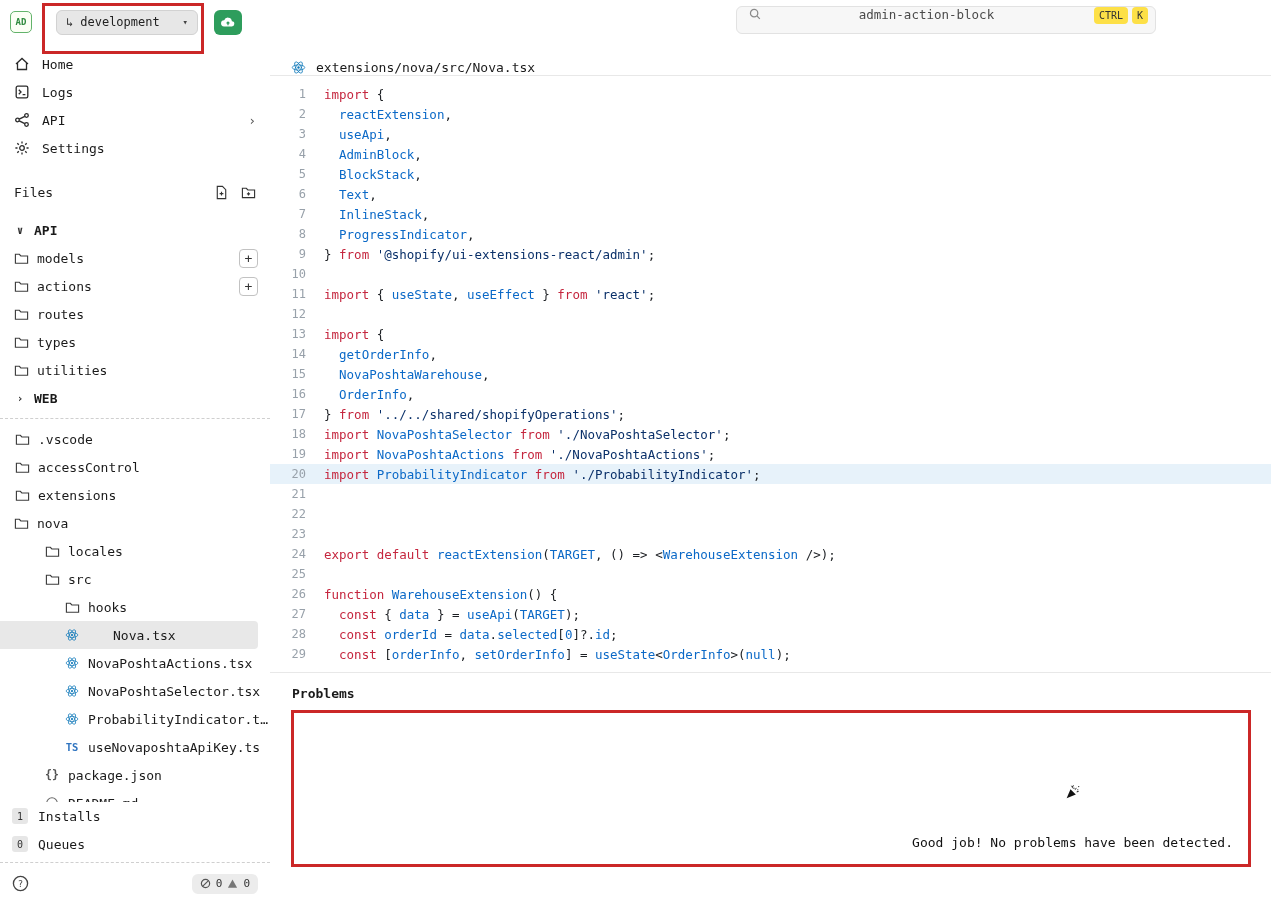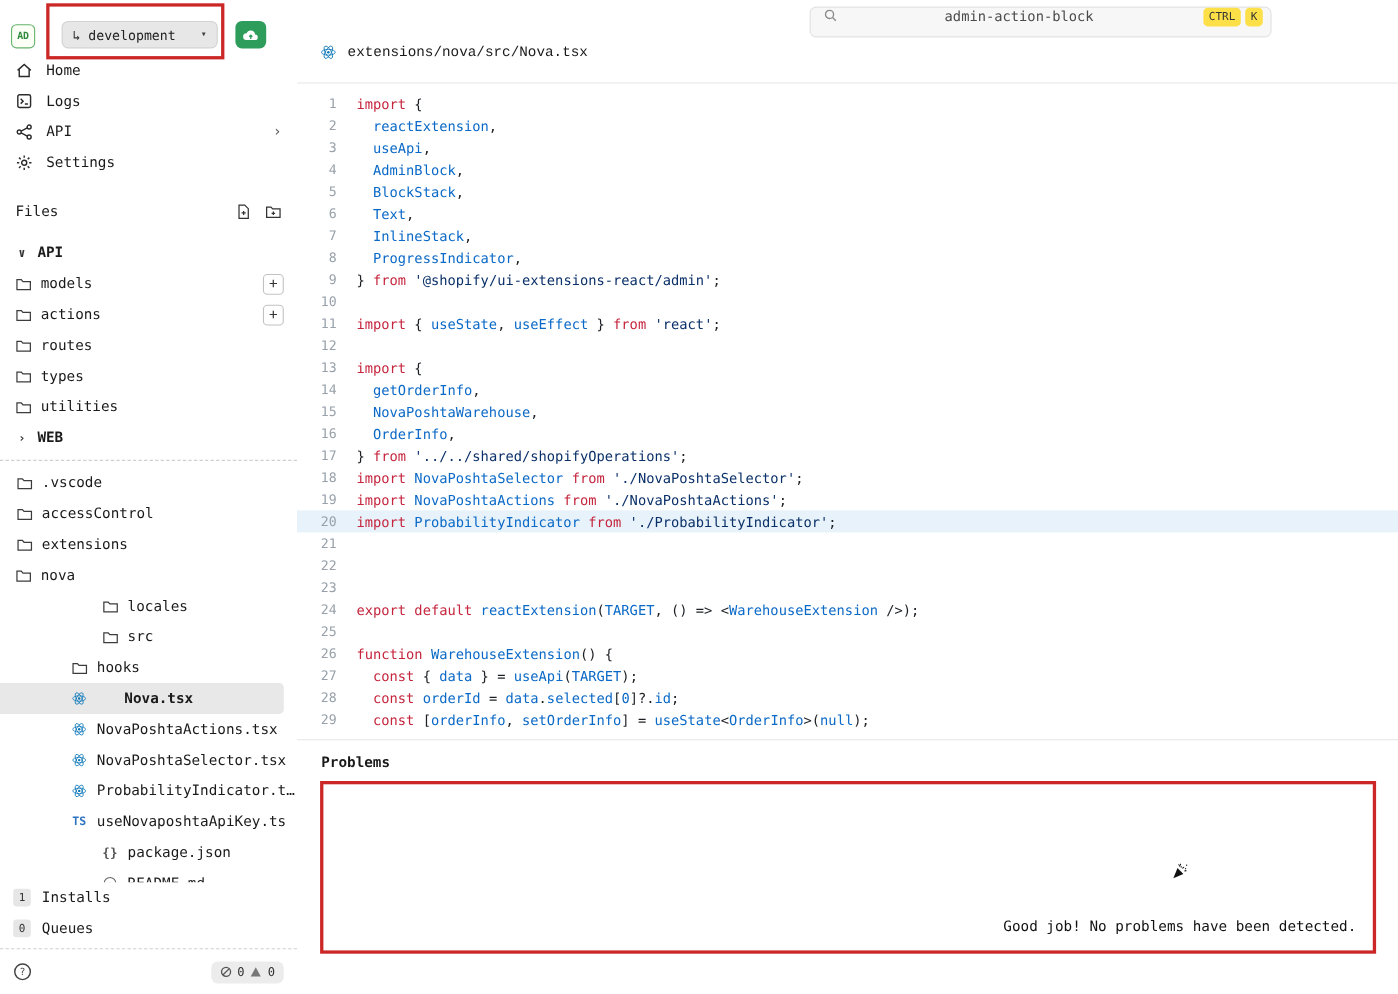--- a/index.html
+++ b/index.html
@@ -2,45 +2,45 @@
 <html><head>
 <meta charset="utf-8">
 <style>
   * { box-sizing: border-box; margin: 0; padding: 0; }
   html, body { width: 1271px; height: 904px; overflow: hidden; background: #fff; }
   body { font-family: "DejaVu Sans Mono", "Liberation Mono", monospace; color: #1a1a1a; }
   .app { position: relative; display: flex; width: 1271px; height: 904px; }
 
   
   .sidebar { width: 270px; flex: none; display: flex; flex-direction: column; }
-  .sb-top { height: 44px; flex: none; display: flex; align-items: flex-end; padding-left: 10px; }
+  .sb-top { height: 44px; flex: none; display: flex; align-items: center; padding-left: 10px; }
   .avatar { width: 22px; height: 22px; border: 1px solid #63b36b; border-radius: 5px; background: #fcfff5;
             color: #2f8a3d; font-size: 9px; font-weight: bold; display: flex; align-items: center; justify-content: center; }
   .env-btn { margin-left: 24px; width: 142px; height: 25px; background: #e7e7e7; border: 1px solid #d2d2d2;
              border-radius: 6px; display: flex; align-items: center; padding: 0 9px; gap: 7px; font-size: 12px; color: #222; cursor: pointer; }
   .env-btn .lbl { flex: 1; text-align: left; }
   .branch-g { font-size: 12px; color: #333; }
   .caret-g { font-size: 9px; color: #444; }
   .deploy-btn { margin-left: 16px; width: 28px; height: 25px; background: #2e9d5c; border-radius: 6px;
                 display: flex; align-items: center; justify-content: center; cursor: pointer; }
   .nav { padding-top: 6px; flex: none; }
   .nav-item { height: 28px; display: flex; align-items: center; padding: 0 14px; gap: 12px; font-size: 13px; cursor: pointer; }
   .ico { display: inline-flex; align-items: center; justify-content: center; width: 16px; flex: none; }
   .nav-chev { margin-left: auto; color: #555; font-size: 13px; }
   .files-header { margin-top: 16px; height: 28px; flex: none; display: flex; align-items: center; padding: 0 14px; font-size: 13px; }
   .fh-icons { margin-left: auto; display: flex; gap: 11px; }
   .fh-icons .ico { cursor: pointer; }
   .tree { flex: 1; overflow: hidden; padding-top: 10px; }
   .tree-row { height: 28px; display: flex; align-items: center; gap: 8px; font-size: 13px; padding-right: 12px; cursor: pointer; white-space: nowrap; }
   .tree-row.lvl0 { padding-left: 14px; }
   .tree-row.lvl1 { padding-left: 13px; }
-  .tree-row.lvl2 { padding-left: 44px; margin-left: 48px; }
+  .tree-row.lvl2 { padding-left: 44px; }
   .tree-row.lvl3 { padding-left: 64px; }
   .tree-row.section { font-weight: bold; }
-  .tree-row.selected { background: #e8e8e8; font-weight: bold; border-radius: 0 4px 4px 0; margin-right: 12px; padding-right: 10px; gap: 33px; }
+  .tree-row.selected { background: #e8e8e8; font-weight: normal; border-radius: 0 4px 4px 0; margin-right: 12px; padding-right: 10px; gap: 33px; }
   .tree-chev { width: 12px; text-align: center; color: #333; font-size: 11px; }
   .plus-btn { margin-left: auto; width: 19px; height: 19px; border: 1px solid #c2c2c2; border-radius: 4px; background: #fff;
               display: flex; align-items: center; justify-content: center; font-size: 13px; color: #333; cursor: pointer; }
   .tree-divider { border-top: 1px dashed #cfcfcf; margin: 6px 0; }
   .ts-ic { color: #2f74c0; font-weight: bold; font-size: 10.5px; }
   .br-ic { color: #555; font-size: 11.5px; font-weight: bold; }
   .sb-bottom { flex: none; }
   .foot-row { height: 28px; display: flex; align-items: center; padding: 0 12px; gap: 10px; font-size: 13px; cursor: pointer; }
   .cnt-badge { width: 16px; height: 16px; background: #e6e6e6; border-radius: 3px; font-size: 10px; color: #333;
                display: flex; align-items: center; justify-content: center; }
@@ -51,22 +51,22 @@
                  gap: 5px; padding: 0 8px; font-size: 11px; color: #333; cursor: pointer; }
   .status-pill .sp-ico { display: inline-flex; }
 
   
   .main { flex: 1; display: flex; flex-direction: column; position: relative; }
   .topbar { height: 40px; flex: none; display: flex; align-items: center; justify-content: flex-end; padding-right: 115px; }
   .search { width: 420px; height: 28px; background: #f7f7f7; border: 1px solid #e2e2e2; border-radius: 6px;
             display: flex; align-items: flex-start; padding: 0 7px 0 10px; cursor: pointer; }
   .search-text { flex: 1; text-align: center; font-size: 12.5px; color: #4a4a4a; }
   .kbd { background: #fde047; border-radius: 4px; font-size: 10px; color: #333; padding: 3px 5px; margin-left: 4px; }
-  .ed-header { height: 36px; flex: none; border-bottom: 1px solid #e8e8e8; display: flex; align-items: flex-start;
-               padding-left: 20px; gap: 10px; font-size: 13px; font-family: Liberation Mono, monospace; }
+  .ed-header { height: 36px; flex: none; border-bottom: 1px solid #e8e8e8; display: flex; align-items: flex-end;
+               padding-left: 20px; gap: 10px; font-size: 13px; }
   .code { flex: none; height: 596px; padding: 8px 0; overflow: hidden; }
   .code-row { height: 20px; display: flex; align-items: center; white-space: pre; font-size: 12.5px; cursor: text; }
   .code-row.hl { background: #e7f2fa; }
   .gutter { width: 36px; flex: none; text-align: right; color: #98a1aa; font-size: 12px; }
   .code-text { padding-left: 18px; }
   .tok-k { color: #c5263e; }
   .tok-i { color: #0b69c7; }
   .tok-s { color: #0a3069; }
   .tok-p { color: #1c1f23; }
 

